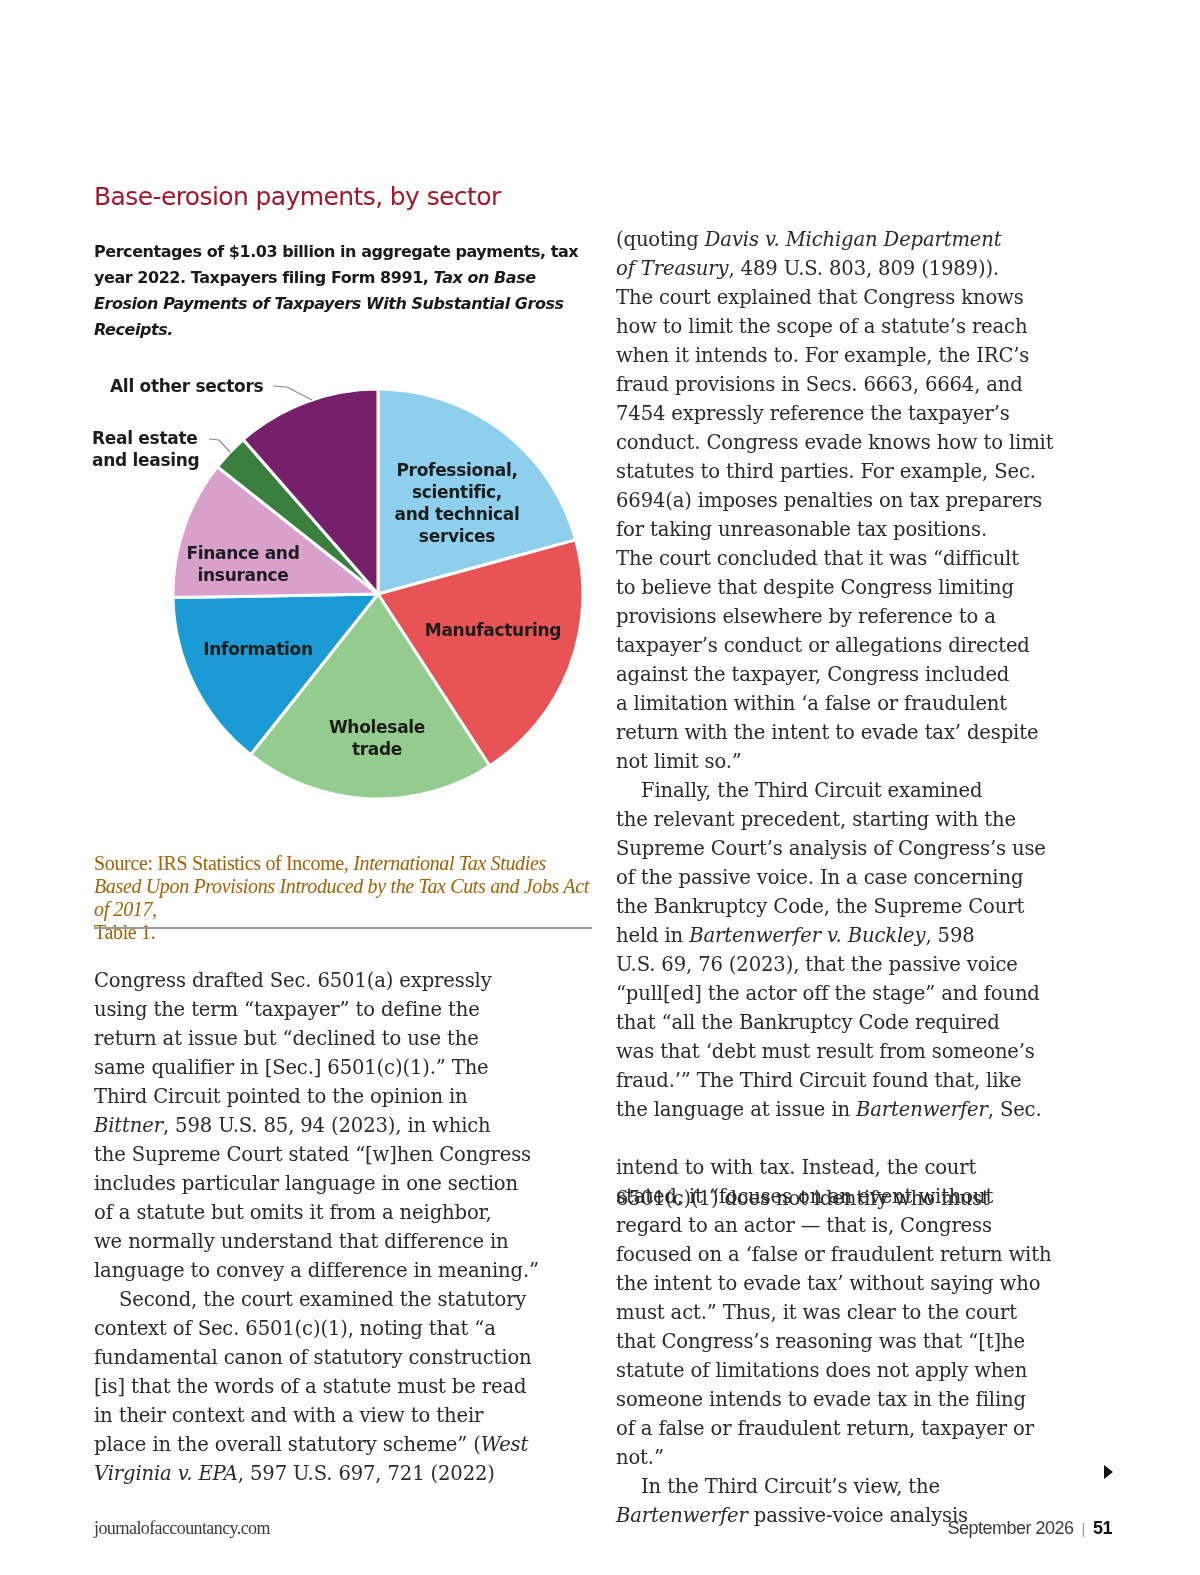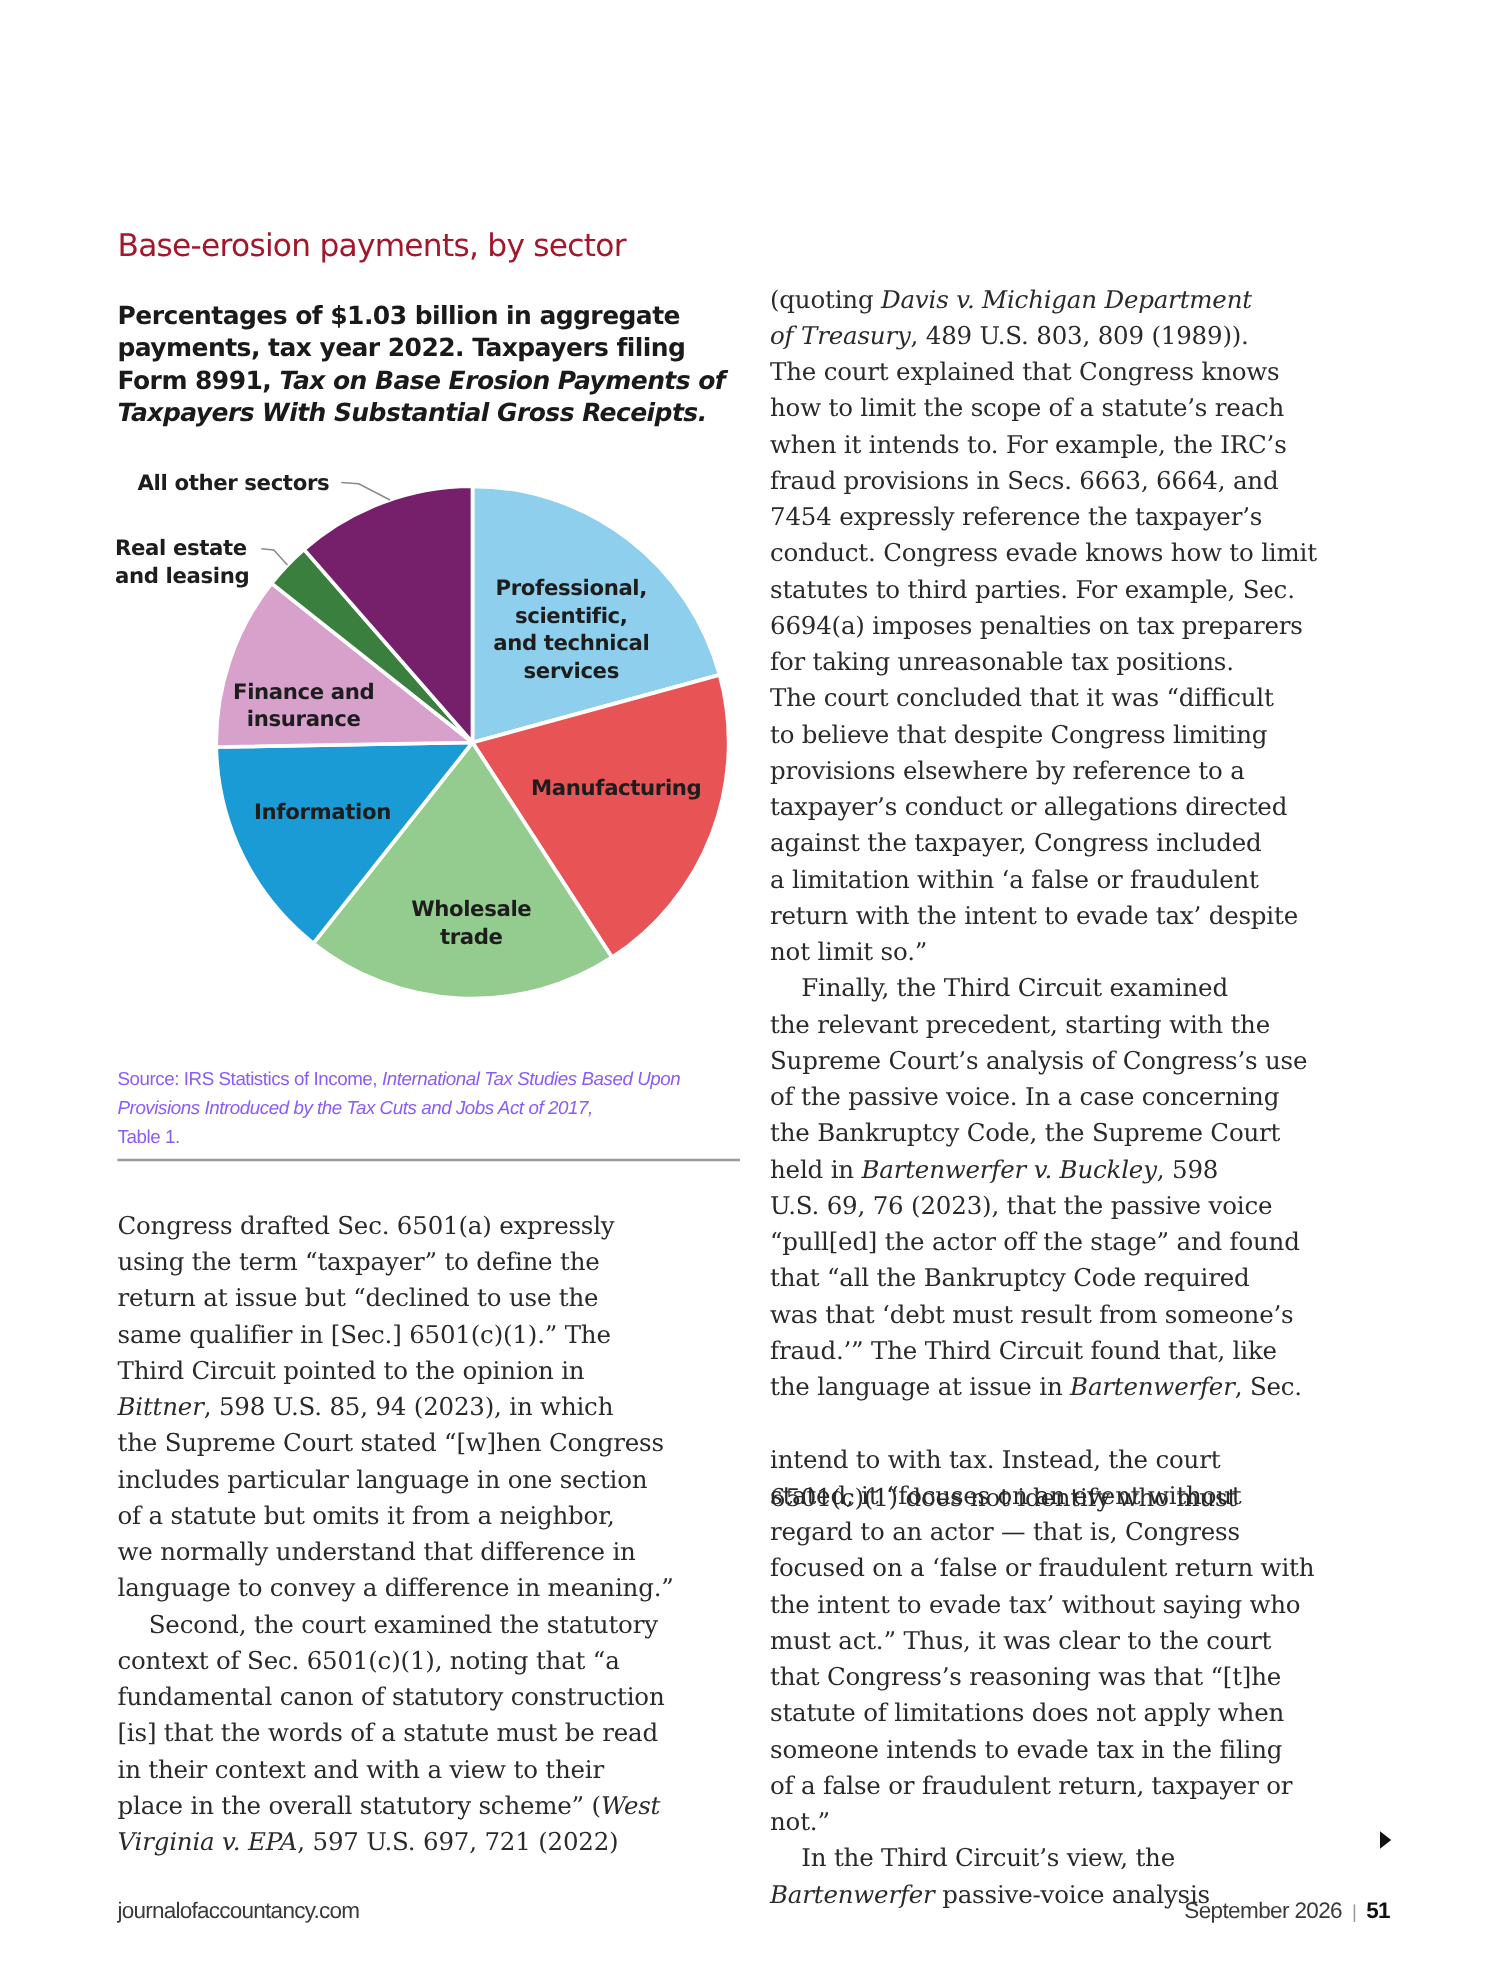--- a/index.html
+++ b/index.html
@@ -1,32 +1,32 @@
 <!DOCTYPE html>
 <html><head>
 <meta charset="utf-8">
 <style>
   html, body { margin:0; padding:0; background:#ffffff; }
   body { width:1200px; height:1575px; position:relative; overflow:hidden; color:#222; }
   .abs { position:absolute; }
   .chart-title { left:94px; top:182px; font-family:"DejaVu Sans", sans-serif; font-weight:normal; font-size:25px; color:#a3172b; letter-spacing:-0.6px; white-space:nowrap; }
-  .chart-sub { left:94px; top:239px; width:510px; font-family:"DejaVu Sans", sans-serif; font-weight:bold; font-size:20px; line-height:26px; color:#1a1a1a; letter-spacing:-0.45px; }
+  .chart-sub { left:94px; top:239px; width:510px; font-family:"DejaVu Sans", sans-serif; font-weight:bold; font-size:16px; line-height:26px; color:#1a1a1a; letter-spacing:-0.45px; }
   .chart-sub .it { font-style:italic; }
   .chart-svg { left:0; top:0; }
   .plabel { font-family:"DejaVu Sans", sans-serif; font-weight:bold; font-size:17px; fill:#1d1d1d; letter-spacing:-0.3px; }
-  .source { left:94px; top:852px; width:500px; font-family:Liberation Sans, sans-serif; font-size:15px; line-height:23px; color:#8b5cf6; letter-spacing:-0.35px; }
+  .source { left:94px; top:852px; width:500px; font-family:Liberation Serif, serif; font-size:20px; line-height:23px; color:#a16207; letter-spacing:-0.35px; }
   .source .it { font-style:italic; }
   .rule { left:94px; top:927px; width:498px; height:2px; background:#9a9a9a; }
   .col { font-family:"DejaVu Serif", serif; font-size:19.6px; color:#2a2a2a; letter-spacing:-0.15px; }
   .ln { position:absolute; white-space:nowrap; line-height:29px; height:29px; }
   .ln.ind { padding-left:25px; }
   .ln .it { font-style:italic; }
   .left-col .ln { left:94px; }
   .right-col .ln { left:616px;margin-top:44px; }
-  .footer-left { left:94px; top:1518px; font-family:Liberation Sans, sans-serif; font-size:18px; color:#3a3a3a; letter-spacing:-0.6px; }
+  .footer-left { left:94px; top:1518px; font-family:Liberation Serif, serif; font-size:18px; color:#3a3a3a; letter-spacing:-0.6px; }
   .footer-right { right:88px; top:1518px; font-family:"Liberation Sans", sans-serif; font-size:18px; color:#3a3a3a; letter-spacing:-0.5px; white-space:nowrap; }
   .footer-right .sep { color:#999; margin:0 8px; font-size:15px; }
   .footer-right .pg { font-weight:bold; color:#111;margin-top:14px; }
   .arrow { left:1104px; top:1465px; width:0; height:0; border-top:7px solid transparent; border-bottom:7px solid transparent; border-left:9px solid #111; }
 </style>
 </head>
 <body>
 
 <div class="abs chart-title">Base-erosion payments, by sector</div>
 <div class="abs chart-sub"><span>Percentages of $1.03 billion in aggregate payments, tax year 2022. Taxpayers filing Form 8991,</span> <span class="it">Tax on Base Erosion Payments of Taxpayers With Substantial Gross Receipts.</span></div>

